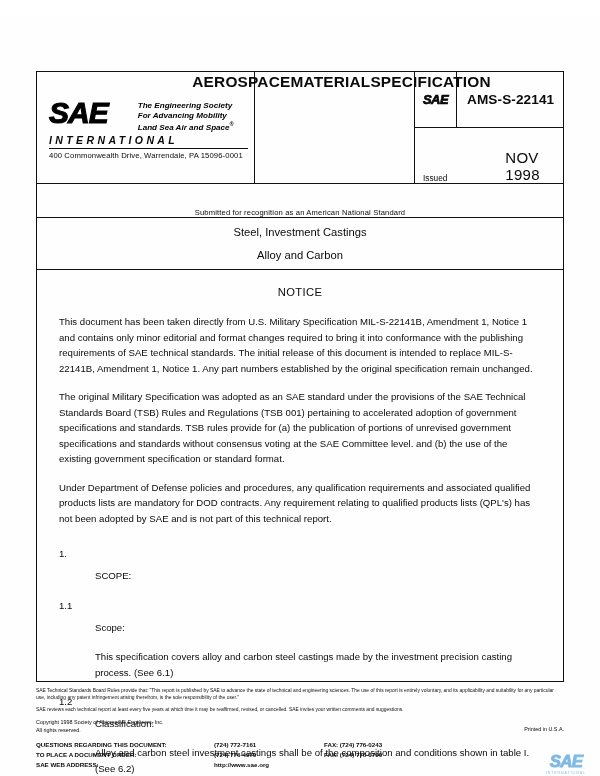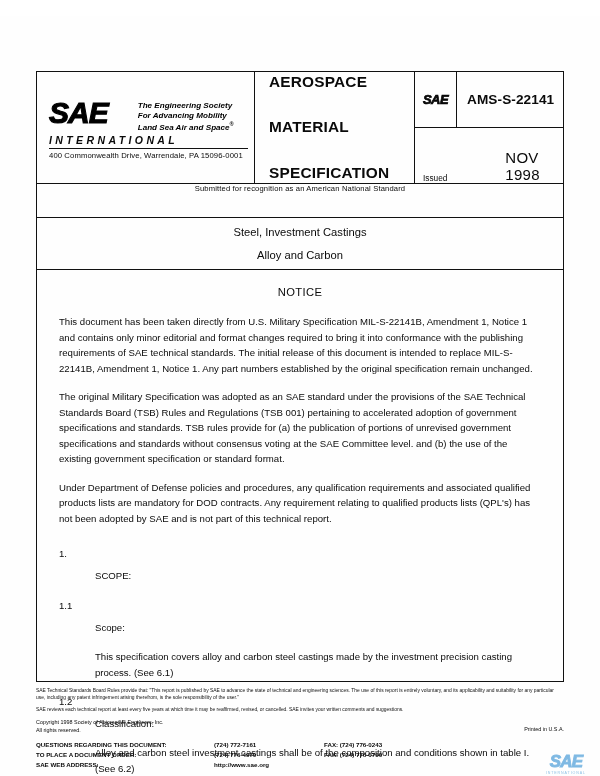--- a/index.html
+++ b/index.html
@@ -100,22 +100,22 @@
     font-size: 7.7px;
     letter-spacing: 0.1px;
     white-space: nowrap;
   }
 
   .title-cell {
     width: 160px;
     border-right: 1.6px solid #111;
     box-sizing: border-box;
     display: flex;
-    flex-direction: column;
-    justify-content: space-between;
+    flex-direction: row;
+    justify-content: center;
     padding-left: 14px;
   }
   .title-cell .t {
     font-size: 15.4px;
     font-weight: bold;
     line-height: 1.32;
     letter-spacing: 0.2px;
   }
 
   .id-cell {
@@ -163,21 +163,21 @@
   }
   .issued-label { width: 48px; }
   .issued-date { font-size: 15px; letter-spacing: 0.3px; padding-left: 44px; }
 
   
   .submitted-row {
     height: 34px;
     border-bottom: 1.6px solid #111;
     box-sizing: border-box;
     display: flex;
-    align-items: flex-start;
+    align-items: flex-end;
     justify-content: center;
   }
   .submitted-row .s {
     font-size: 7.6px;
     letter-spacing: 0.15px;
   }
 
   
   .doctitle-row {
     height: 52px;

